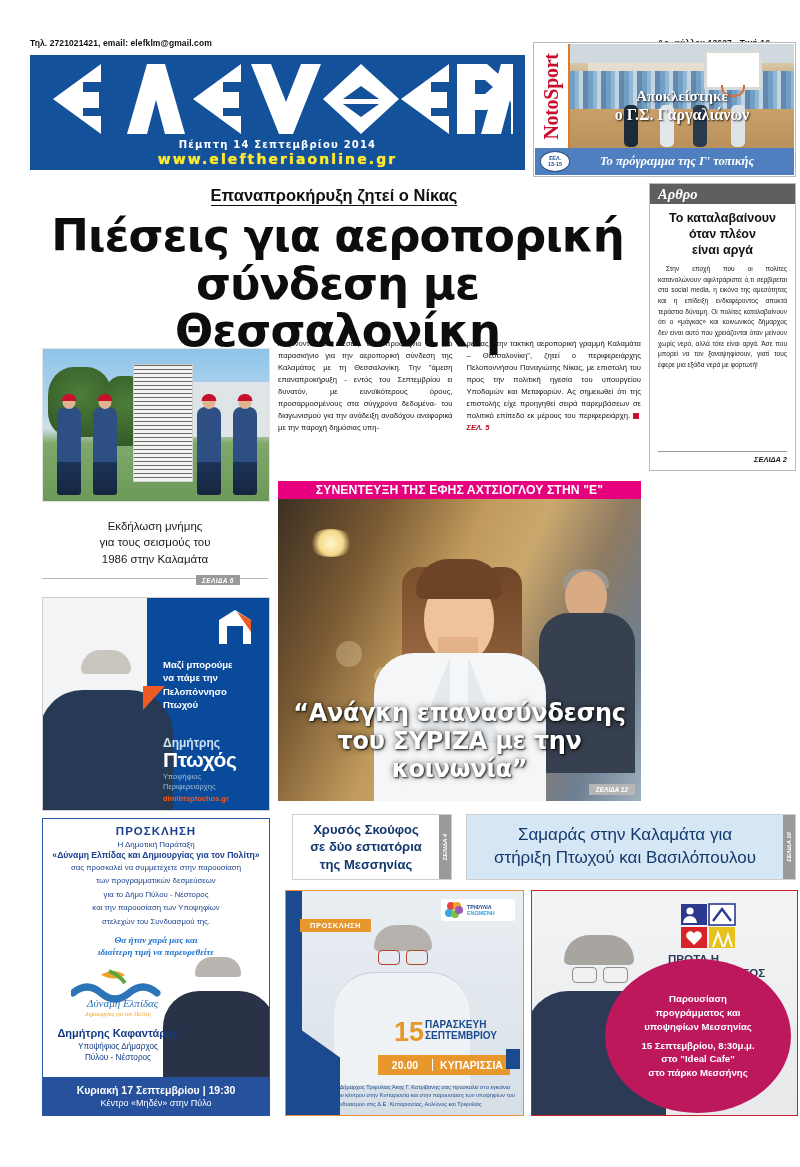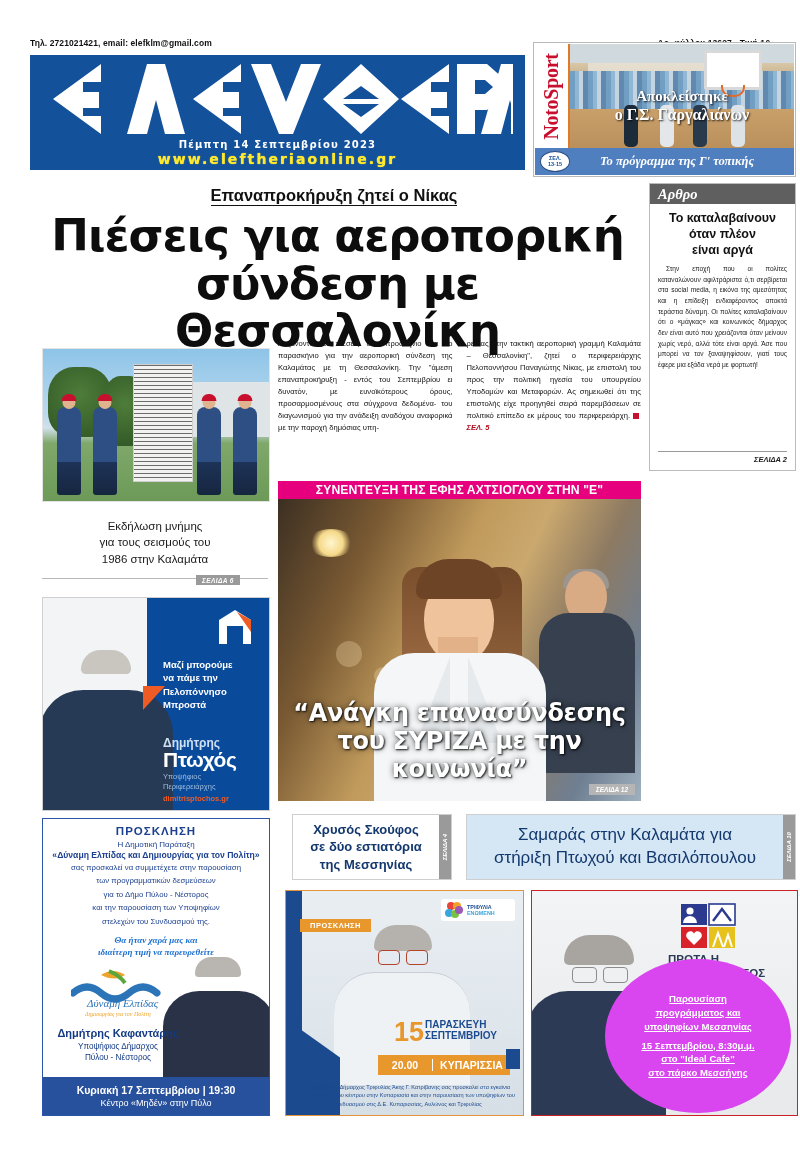--- a/index.html
+++ b/index.html
@@ -276,23 +276,23 @@
     border-radius:35px 35px 7px 7px;background:#a8a5a0;}
   .ad4 .mk .gl{position:absolute;left:40px;bottom:134px;width:56px;height:14px;}
   .ad4 .mk .gl i{position:absolute;top:0;width:23px;height:14px;border:1.4px solid #8c8c8c;
     border-radius:4px;display:block;}
   .ad4 .klogo{position:absolute;left:148px;top:12px;width:56px;height:46px;}
   .ad4 .p1{position:absolute;left:136px;top:62px;width:125px;font-size:11.5px;
     font-weight:bold;color:#2b3a56;line-height:1.18;}
   .ad4 .p2{position:absolute;left:136px;top:88px;width:125px;font-size:11.5px;
     font-style:italic;color:#2b3a56;font-family:"Liberation Serif",serif;}
   .ad4 .circ{position:absolute;right:6px;bottom:2px;width:186px;height:154px;
-    border-radius:50%;background:#d946ef;color:#fff;text-align:center;
+    border-radius:50%;background:#be185d;color:#fff;text-align:center;
     display:flex;flex-direction:column;align-items:center;justify-content:center;padding:0 14px;
-    box-sizing:border-box;text-decoration:underline;}
+    box-sizing:border-box;}
   .ad4 .circ .c1{font-size:9.6px;font-weight:bold;line-height:1.45;}
   .ad4 .circ .c2{font-size:9.6px;font-weight:bold;line-height:1.45;margin-top:5px;}
 </style>
 </head>
 <body>
 
 <div id="page">
 
   <div class="topline">
     <span>Τηλ. 2721021421, email: elefklm@gmail.com</span>
@@ -317,21 +317,21 @@
           <path d="M406 4 L358 39 L406 74 L406 56 L388 56 L388 48 L404 48 L404 32 L388 32 L388 22 L406 22 Z"></path>
 
           <path d="M414 4 L414 74 L432 74 L432 50 L444 50 L470 27 L444 4 Z M432 20 L442 20 L450 27 L442 34 L432 34 Z" fill-rule="evenodd"></path>
 
           <path d="M472 4 L490 4 L490 74 L472 74 Z" transform="translate(-4,0)"></path>
 
           <path d="M500 74 L520 4 L538 4 L558 74 L538 74 L529 40 L520 74 Z" transform="translate(-62,0)"></path>
         </g>
       </svg>
     </div>
-    <div class="mh-date">Πέμπτη 14 Σεπτεμβρίου 2023</div>
+    <div class="mh-date">Πέμπτη 14 Σεπτεμβρίου 2014</div>
     <div class="mh-url">www.eleftheriaonline.gr</div>
   </div>
 
   <div class="noto">
     <div class="noto-rail">
       <span>NotoSport</span>
     </div>
     <div class="noto-photo">
       <div class="court"></div>
       <div class="banner-bg"></div>
@@ -415,21 +415,21 @@
       <svg width="40" height="40" viewBox="0 0 40 40" aria-hidden="true">
         <path d="M4 36 L4 12 L20 2 L36 12 L36 36 L28 36 L28 18 L12 18 L12 36 Z" fill="#ffffff"></path>
         <path d="M22 4 L36 12 L36 24 Z" fill="#ee5b24"></path>
       </svg>
     </div>
     <div class="tri"></div>
     <div class="slogan">
       <div>Μαζί μπορούμε</div>
       <div>να πάμε την</div>
       <div>Πελοπόννησο</div>
-      <div>Μπροστά</div>
+      <div>Πτωχού</div>
     </div>
     <div class="fn">Δημήτρης</div>
     <div class="ln">Πτωχός</div>
     <div class="role">
       <div>Υποψήφιος</div>
       <div>Περιφερειάρχης</div>
     </div>
     <div class="site">dimitrisptochos.gr</div>
   </div>
 

